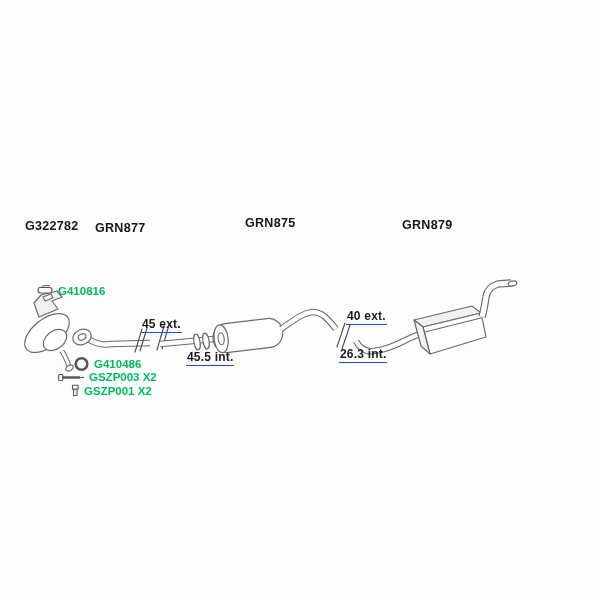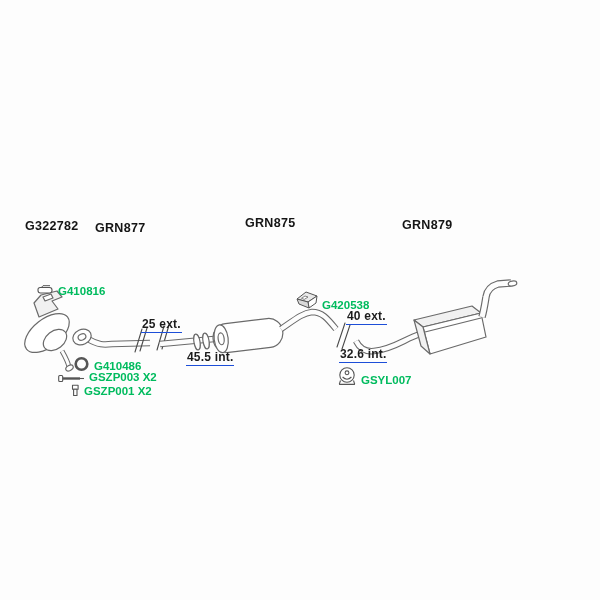--- a/index.html
+++ b/index.html
@@ -1,20 +1,20 @@
 <!DOCTYPE html>
 <html style="--part-green: #00bb5e; --label-black: #151515; --line-gray: #6a6a6a;"><head>
 <meta charset="utf-8">
 <style>
   *{margin:0;padding:0;box-sizing:border-box}
   html,body{width:600px;height:600px}
   body{background:#fff;font-family:"Liberation Sans",sans-serif}
   .stage{position:relative;width:600px;height:600px;background:#fdfdfd;overflow:hidden}
   .lbl-black{position:absolute;font-weight:bold;font-size:12.5px;color:var(--label-black,#151515);letter-spacing:.3px;white-space:nowrap}
-  .part{position:absolute;display:flex;align-items:flex-end;gap:4px;color:var(--part-green,#00b55c);
+  .part{position:absolute;display:flex;align-items:center;gap:4px;color:var(--part-green,#00b55c);
         font-weight:bold;font-size:11.5px;white-space:nowrap;cursor:pointer}
   .part .ic{display:inline-flex;flex:none;line-height:0}
   .meas{position:absolute;font-weight:bold;font-size:12px;color:#1c1c1c;border-bottom:1px solid #1d4ed8;
         padding:0 1px 1px 1px;white-space:nowrap;letter-spacing:.2px}
   svg .ln{fill:none;stroke:var(--line-gray,#666);stroke-width:1.2;stroke-linecap:round;stroke-linejoin:round}
   svg .lnf{fill:#fff;stroke:var(--line-gray,#666);stroke-width:1.2;stroke-linejoin:round}
   svg .lnf2{fill:#f1f1f1;stroke:var(--line-gray,#666);stroke-width:1.2;stroke-linejoin:round}
   svg .to{fill:none;stroke:var(--line-gray,#666);stroke-width:6.5;stroke-linecap:butt}
   svg .to2{fill:none;stroke:var(--line-gray,#666);stroke-width:7.5;stroke-linecap:butt}
   svg .to3{fill:none;stroke:var(--line-gray,#666);stroke-width:5;stroke-linecap:butt}
@@ -101,31 +101,20 @@
   <div class="part" style="left:36px;top:284px">
     <span class="ic">
       <svg width="18" height="13">
           <path class="s" d="M4,3.5 h9.5 a2.5,2.5 0 0 1 2.5,2.5 v0.5 a2.5,2.5 0 0 1 -2.5,2.5 h-9 a2.5,2.5 0 0 1 -2.5,-2.5 v-1 a2,2 0 0 1 2,-2 z"></path>
           <path d="M5.5,3.3 l1.5,-1.6 h7" fill="none" stroke="#555" stroke-width="1"></path>
         </svg>
     </span>
     <span>G410816</span>
   </div>
 
-  <div class="part" style="left:296px;top:290px">
-    <span class="ic">
-      <svg width="22" height="21">
-          <path d="M1,9 L10,2 L21,6 L12,12 Z" fill="#e9e9e9" stroke="#555" stroke-width="1"></path>
-          <path d="M12,12 L21,6 L20,13 L13,18 Z" fill="#fff" stroke="#555" stroke-width="1"></path>
-          <path d="M1,9 L12,12 L13,18 L3,14 Z" fill="#d9d9d9" stroke="#555" stroke-width="1"></path>
-          <path d="M5.5,8.3 l3.5,-2.3 3,1 -3.7,2.4 z" fill="#fff" stroke="#555" stroke-width=".7"></path>
-        </svg>
-    </span>
-    <span>G420538</span>
-  </div>
 
 
   <div class="part" style="left:73px;top:356px">
     <span class="ic">
       <svg width="17" height="16">
           <circle cx="8.5" cy="8" r="5.8" fill="none" stroke="#555" stroke-width="2.6"></circle>
         </svg>
     </span>
     <span>G410486</span>
   </div>
@@ -145,30 +134,19 @@
     <span class="ic">
       <svg width="9" height="13">
           <rect x="1.5" y="1.3" width="5.6" height="4" class="s" fill="#bdbdbd"></rect>
           <rect x="2.6" y="5.3" width="3.4" height="6.2" class="s" fill="#e6e6e6"></rect>
         </svg>
     </span>
     <span>GSZP001 X2</span>
   </div>
 
 
-  <div class="part" style="left:337px;top:366px">
-    <span class="ic">
-      <svg width="20" height="20">
-          <circle cx="10" cy="9" r="7.2" class="s" fill="#ececec"></circle>
-          <circle cx="10" cy="6.8" r="1.9" class="s"></circle>
-          <path d="M5.6,11 q4.4,4.6 8.8,0" fill="none" stroke="#555" stroke-width="1.1"></path>
-          <path d="M3.5,14.5 l-1.2,3.6 M16.5,14.5 l1.2,3.6 M2,18.4 h16" fill="none" stroke="#555" stroke-width="1.1"></path>
-        </svg>
-    </span>
-    <span>GSYL007</span>
-  </div>
 
-  <div class="meas" style="left:141px;top:317px">25 ext.</div>
+  <div class="meas" style="left:141px;top:317px">45 ext.</div>
   <div class="meas" style="left:186px;top:350px">45.5 int.</div>
   <div class="meas" style="left:346px;top:309px">40 ext.</div>
-  <div class="meas" style="left:339px;top:347px">32.6 int.</div>
+  <div class="meas" style="left:339px;top:347px">26.3 int.</div>
 
 </div>
 
 </body></html>

